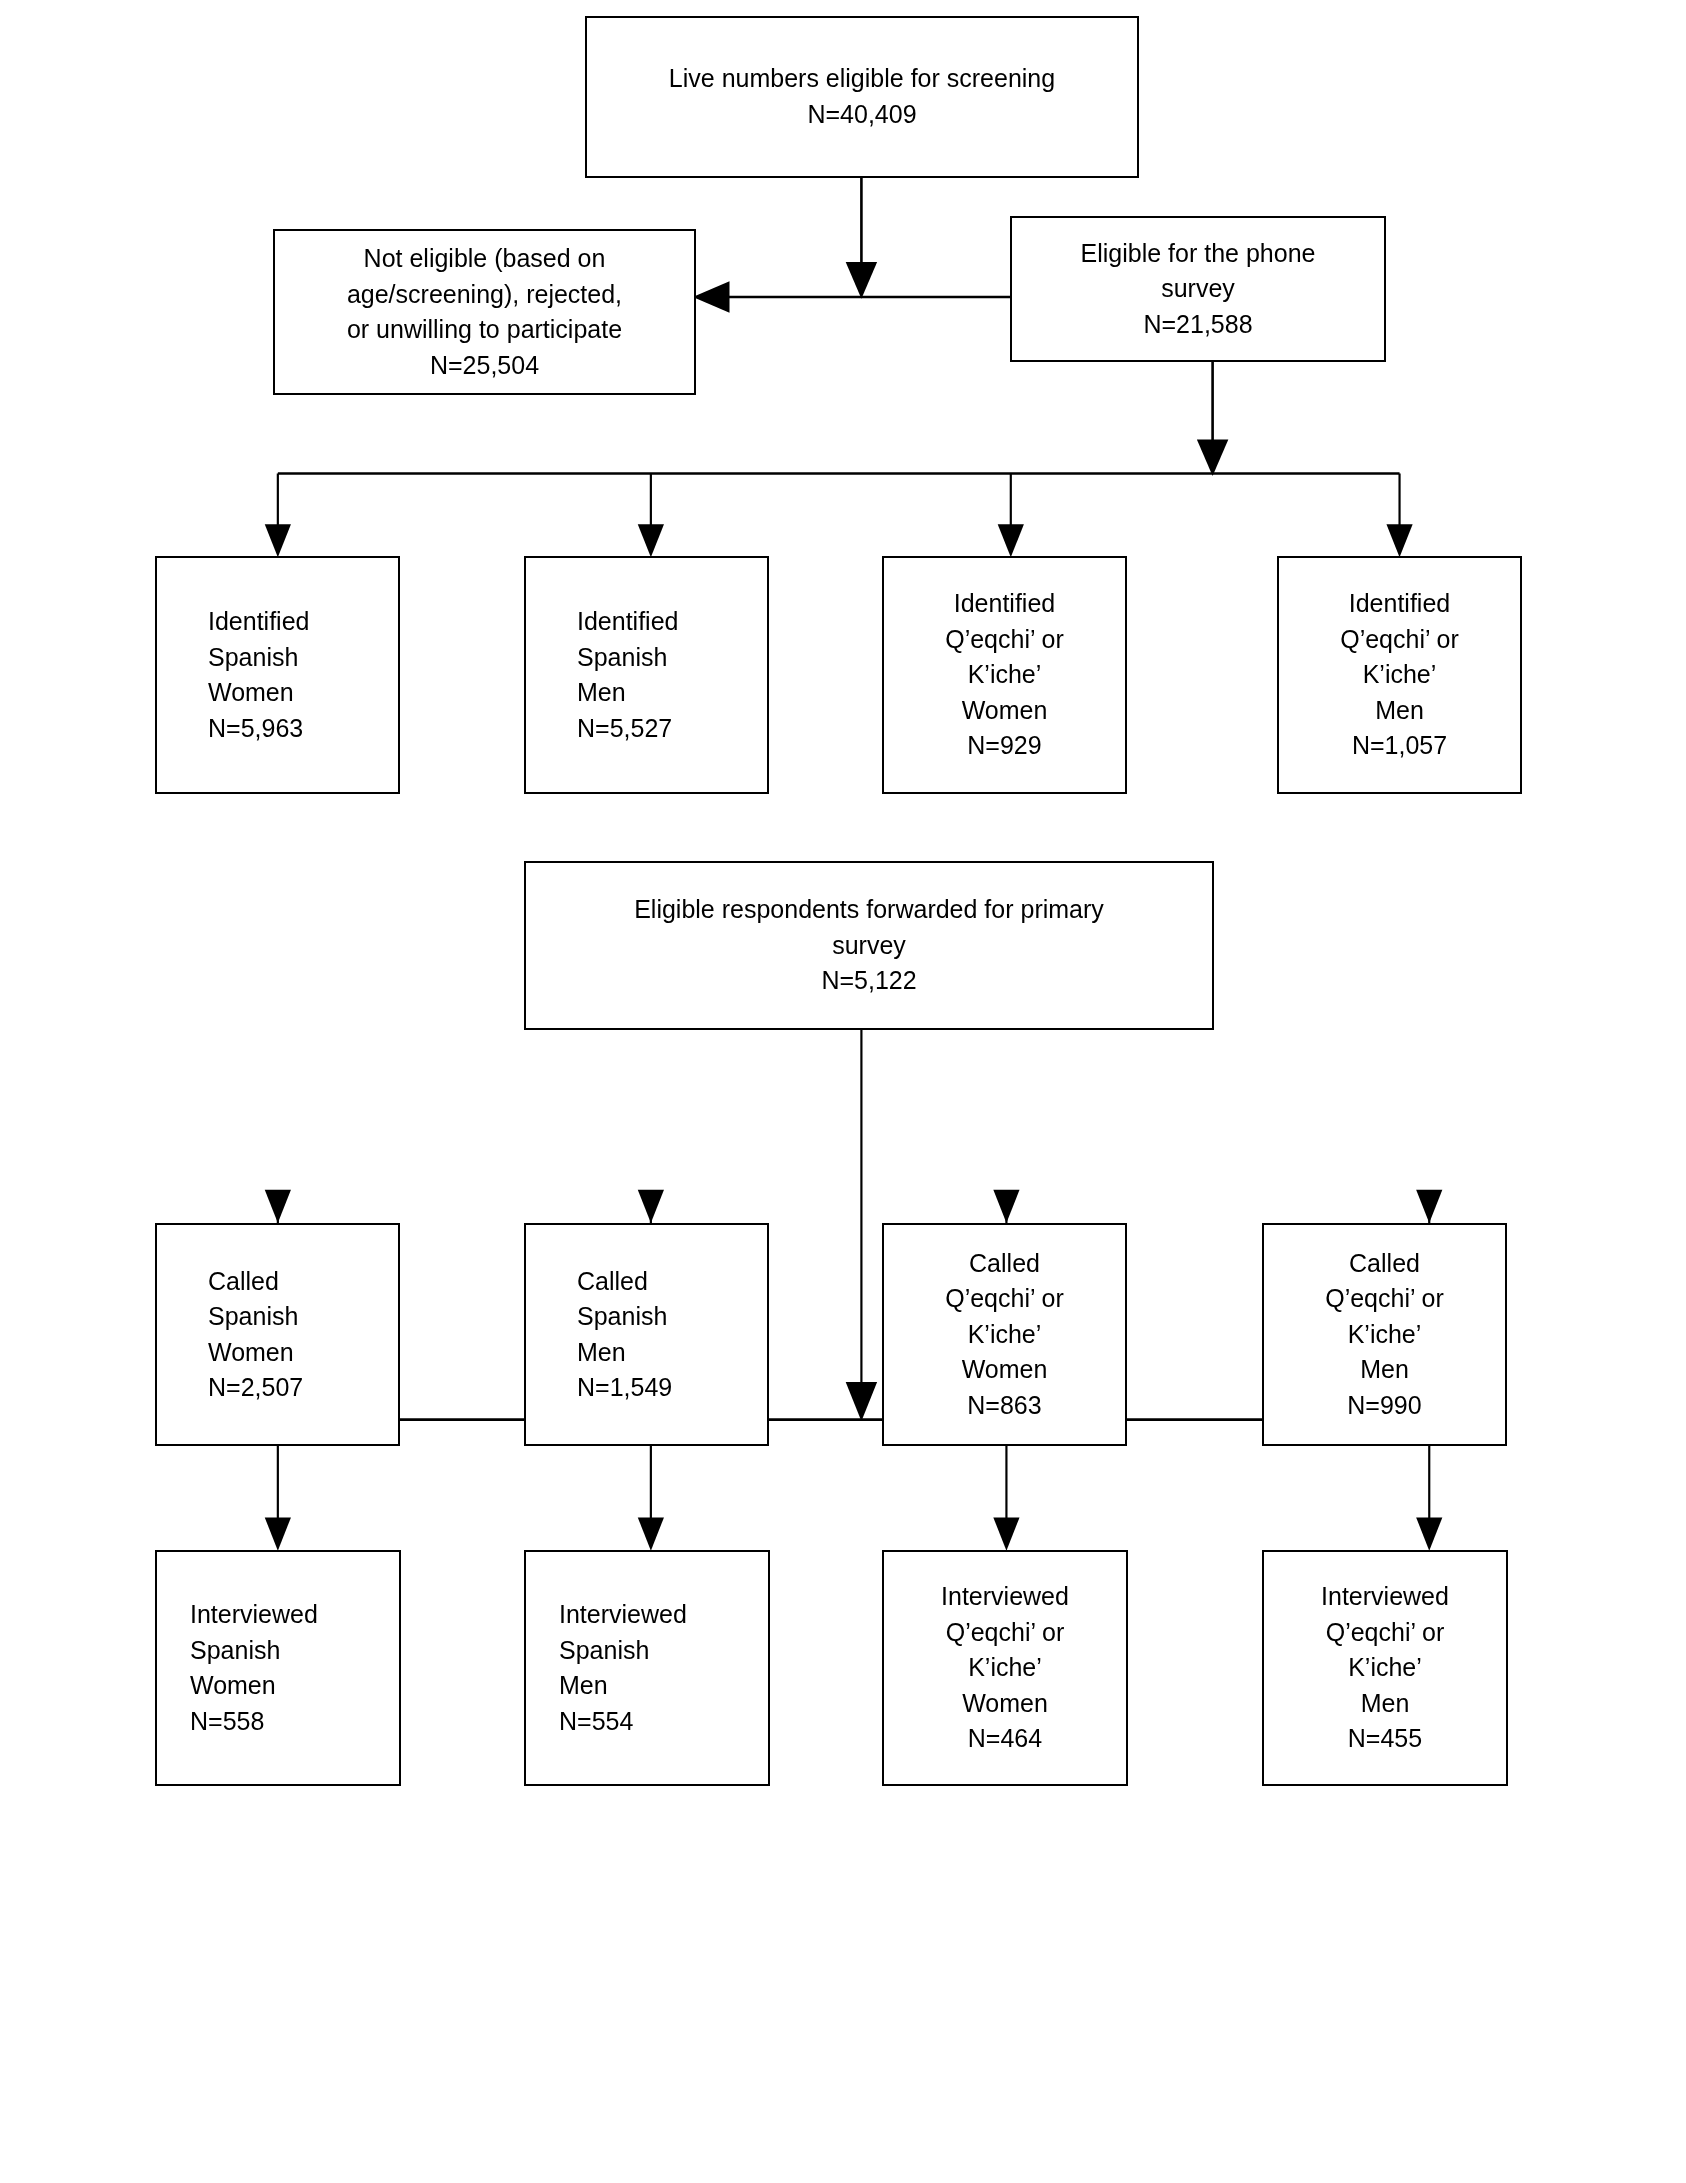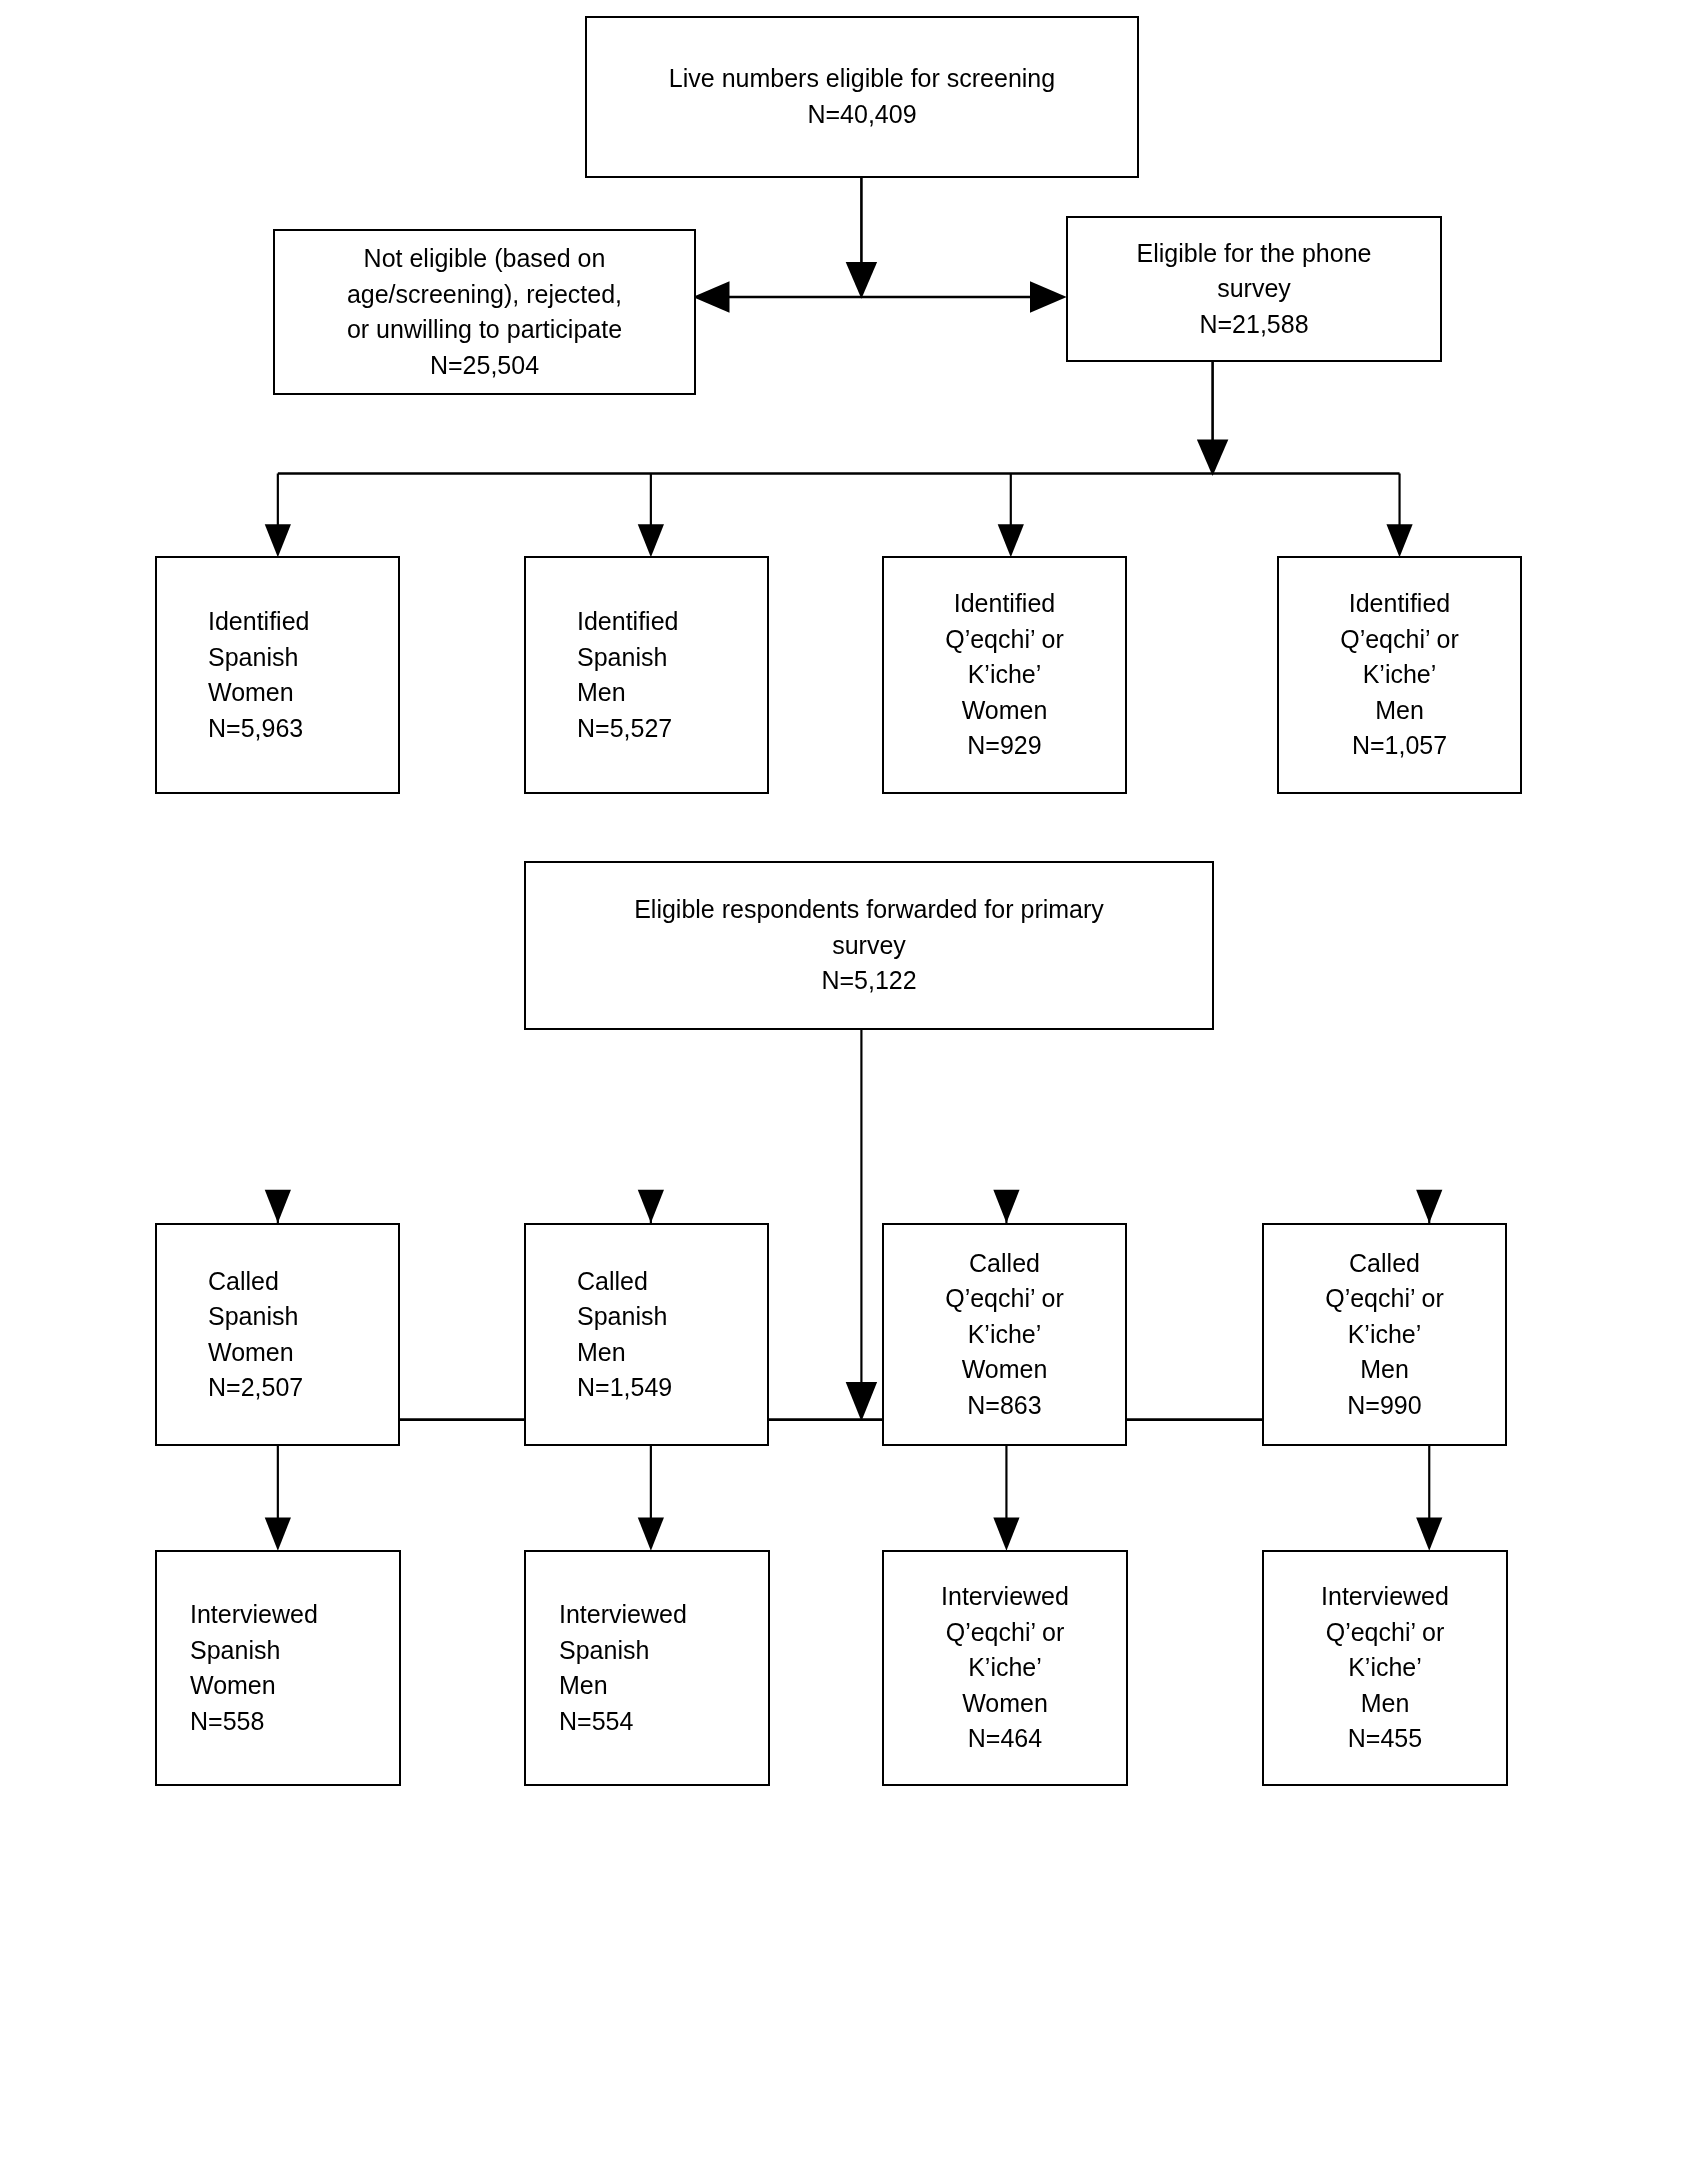--- a/index.html
+++ b/index.html
@@ -118,21 +118,21 @@
     <span class="ln">N=40,409</span>
   </div>
 
   <div class="node" style="left:273px; top:213px; width:423px; height:166px;margin-top:16px;">
     <span class="ln">Not eligible (based on</span>
     <span class="ln">age/screening), rejected,</span>
     <span class="ln">or unwilling to participate</span>
     <span class="ln">N=25,504</span>
   </div>
 
-  <div class="node" style="left:1066px; top:216px; width:376px; height:146px;">
+  <div class="node" style="left:1010px; top:216px; width:376px; height:146px;">
     <span class="ln">Eligible for the phone</span>
     <span class="ln">survey</span>
     <span class="ln">N=21,588</span>
   </div>
 
   <div class="node" style="left:155px; top:556px; width:245px; height:238px; align-items:flex-start; padding-left:51px;">
     <span class="ln">Identified</span>
     <span class="ln">Spanish</span>
     <span class="ln">Women</span>
     <span class="ln">N=5,963</span>

